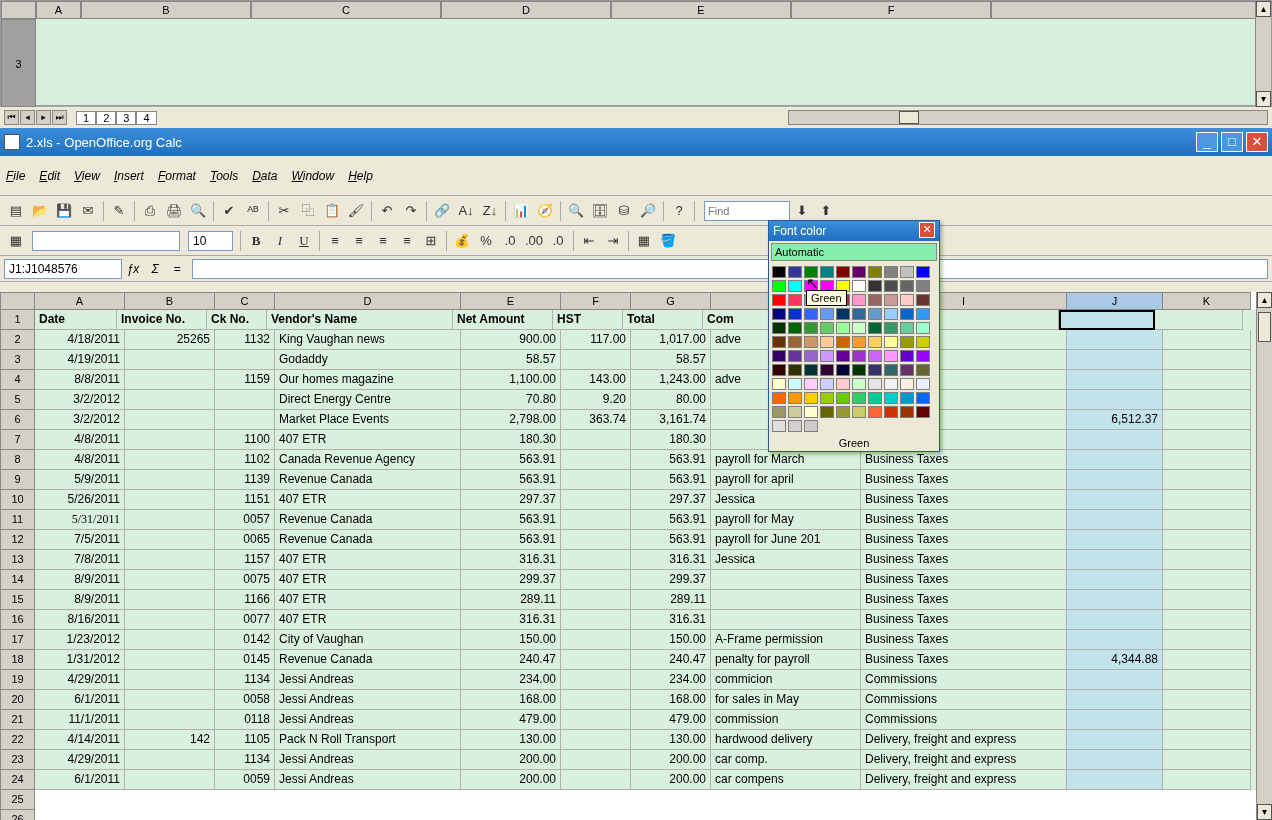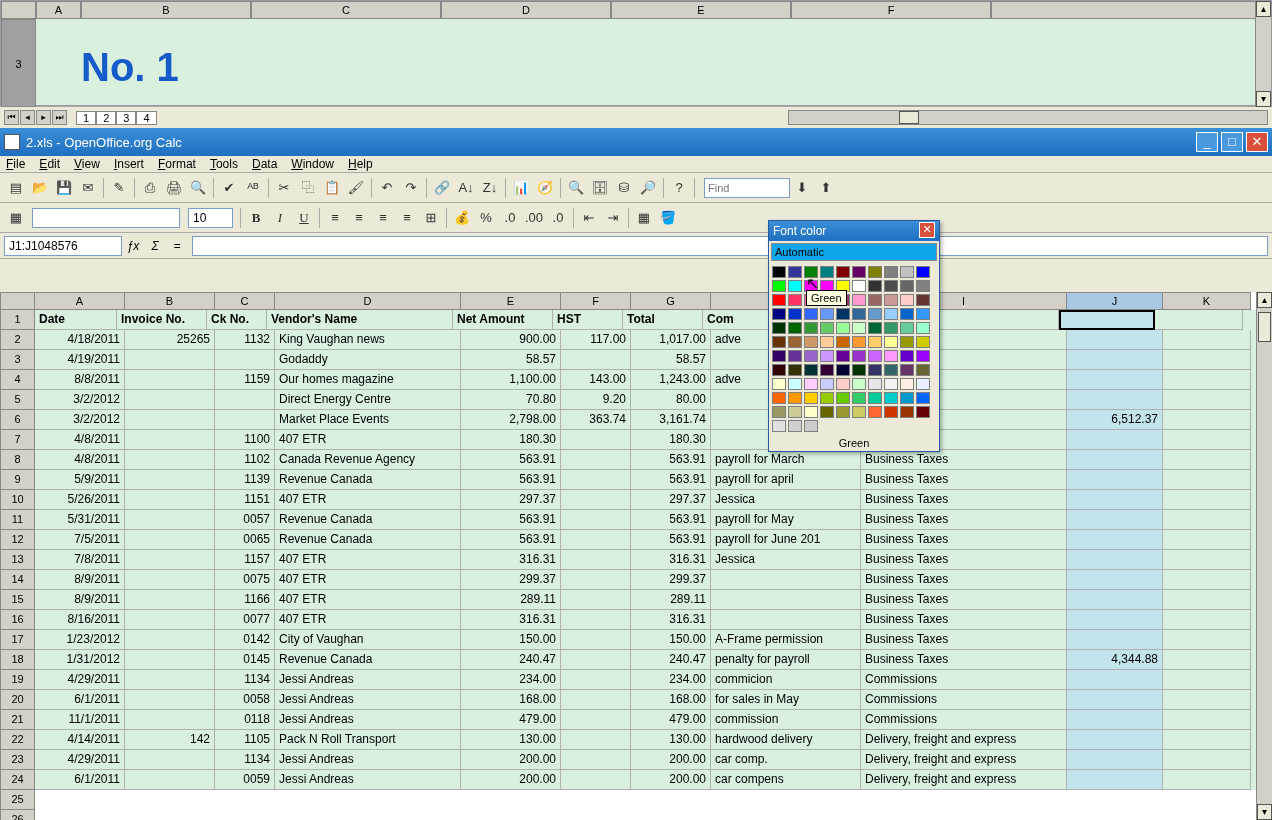--- a/index.html
+++ b/index.html
@@ -23,21 +23,21 @@
 .hscroll .thumb{position:absolute;left:110px;width:20px;height:13px;background:#ece9d8;border:1px solid #555;}
 
 
 .titlebar{height:28px;background:linear-gradient(#3b8fd9,#1f6fc0);display:flex;align-items:center;color:#fff;font-size:13px;padding:0 4px;}
 .titlebar .ticon{width:16px;height:16px;background:#fff;border:1px solid #555;margin-right:6px;}
 .titlebar .spacer{flex:1;}
 .titlebar .wbtn{width:22px;height:20px;background:#4a99df;border:1px solid #fff;margin-left:3px;text-align:center;line-height:18px;font-size:13px;color:#fff;}
 .titlebar .close{background:#d9513d;}
 
 
-.menubar{height:17px;background:#ece9d8;border-bottom:1px solid #aaa;display:flex;align-items:center;padding:0 6px;font-size:12px;}
+.menubar{height:40px;background:#ece9d8;border-bottom:1px solid #aaa;display:flex;align-items:center;padding:0 6px;font-size:12px;font-style:italic;}
 .menubar span{margin-right:14px;}
 .menubar span u{text-decoration:underline;}
 
 
 .toolbar{height:30px;background:#ece9d8;border-bottom:1px solid #aaa;display:flex;align-items:center;padding:0 4px;}
 .tb-btn{width:22px;height:22px;border:1px solid transparent;margin:0 1px;text-align:center;line-height:20px;font-size:13px;color:#333;}
 .tb-sep{width:1px;height:20px;background:#aaa;margin:0 3px;}
 .find-box{width:86px;height:20px;border:1px solid #7a9ccb;background:#fff;font-size:11px;color:#888;padding:0 3px;margin-left:6px;}
 
 .fmt-bar{height:30px;background:#ece9d8;border-bottom:1px solid #aaa;display:flex;align-items:center;padding:0 4px;}
@@ -74,21 +74,21 @@
 .vscroll .thumb{position:absolute;top:20px;height:30px;left:1px;right:1px;background:#ece9d8;border:1px solid #555;}
 
 
 .top-vscroll{position:absolute;right:0;top:0;width:16px;height:106px;background:#d4d0c8;border-left:1px solid #888;}
 .top-vscroll .arr{height:16px;background:#ece9d8;border:1px solid #555;text-align:center;font-size:10px;line-height:14px;}
 
 
 .popup{position:absolute;left:768px;top:220px;width:172px;background:#ece9d8;border:1px solid #2a5a9e;box-shadow:2px 2px 4px rgba(0,0,0,0.3);z-index:100;}
 .popup-title{height:20px;background:linear-gradient(#3b8fd9,#1f6fc0);color:#fff;font-size:12px;padding:0 4px;line-height:20px;display:flex;}
 .popup-title .pclose{margin-left:auto;width:16px;height:16px;background:#d9513d;border:1px solid #fff;text-align:center;line-height:13px;font-size:11px;margin-top:1px;}
-.popup-auto{height:18px;border:1px solid #888;background:#0ea5e9;margin:2px;font-size:11px;padding:0 3px;line-height:16px;}
+.popup-auto{height:18px;border:1px solid #888;background:#86efac;margin:2px;font-size:11px;padding:0 3px;line-height:16px;}
 .swatches{padding:2px;display:flex;flex-wrap:wrap;width:168px;}
 .sw{width:14px;height:12px;border:1px solid #808080;margin:1px;}
 .popup-label{text-align:center;font-size:11px;padding:2px 0;}
 .tooltip{position:absolute;left:806px;top:290px;background:#ffffe1;border:1px solid #000;font-size:11px;padding:1px 4px;z-index:101;}
 .cursor-arrow{position:absolute;left:806px;top:274px;z-index:102;font-size:16px;color:#000;pointer-events:none;}
 </style>
 </head>
 <body>
 
 <div class="top-area">
@@ -98,21 +98,20 @@
   </div>
   <div class="top-col-headers">
     <div style="width:45px">A</div>
     <div style="width:170px">B</div>
     <div style="width:190px">C</div>
     <div style="width:170px">D</div>
     <div style="width:180px">E</div>
     <div style="width:200px">F</div>
     <div style="flex:1"></div>
   </div>
-  <div class="top-title">No. 1</div>
   <div class="top-vscroll">
     <div class="arr">▴</div>
     <div class="arr" style="position:absolute;bottom:0;left:0;right:0;">▾</div>
   </div>
 </div>
 
 <div class="nav-bar">
   <div class="nbtn">⏮</div>
   <div class="nbtn">◂</div>
   <div class="nbtn">▸</div>
@@ -395,21 +394,21 @@
         <div class="cell" style="width: 186px;">407 ETR</div>
         <div class="cell r" style="width: 100px;">297.37</div>
         <div class="cell r" style="width: 70px;"></div>
         <div class="cell r" style="width: 80px;">297.37</div>
         <div class="cell" style="width: 150px;">Jessica</div>
         <div class="cell" style="width: 206px;">Business Taxes</div>
         <div class="cell r selcol" style="width: 96px;"></div>
         <div class="cell" style="width: 88px;"></div>
       </div>
       <div class="grid-row">
-        <div class="cell r" style="width: 90px;">5/31/2011</div>
+        <div class="cell r" style="width: 90px; font-family: Liberation Serif, serif;">5/31/2011</div>
         <div class="cell r" style="width: 90px;"></div>
         <div class="cell r" style="width: 60px;">0057</div>
         <div class="cell" style="width: 186px;">Revenue Canada</div>
         <div class="cell r" style="width: 100px;">563.91</div>
         <div class="cell r" style="width: 70px;"></div>
         <div class="cell r" style="width: 80px;">563.91</div>
         <div class="cell" style="width: 150px;">payroll for May</div>
         <div class="cell" style="width: 206px;">Business Taxes</div>
         <div class="cell r selcol" style="width: 96px;"></div>
         <div class="cell" style="width: 88px;"></div>

